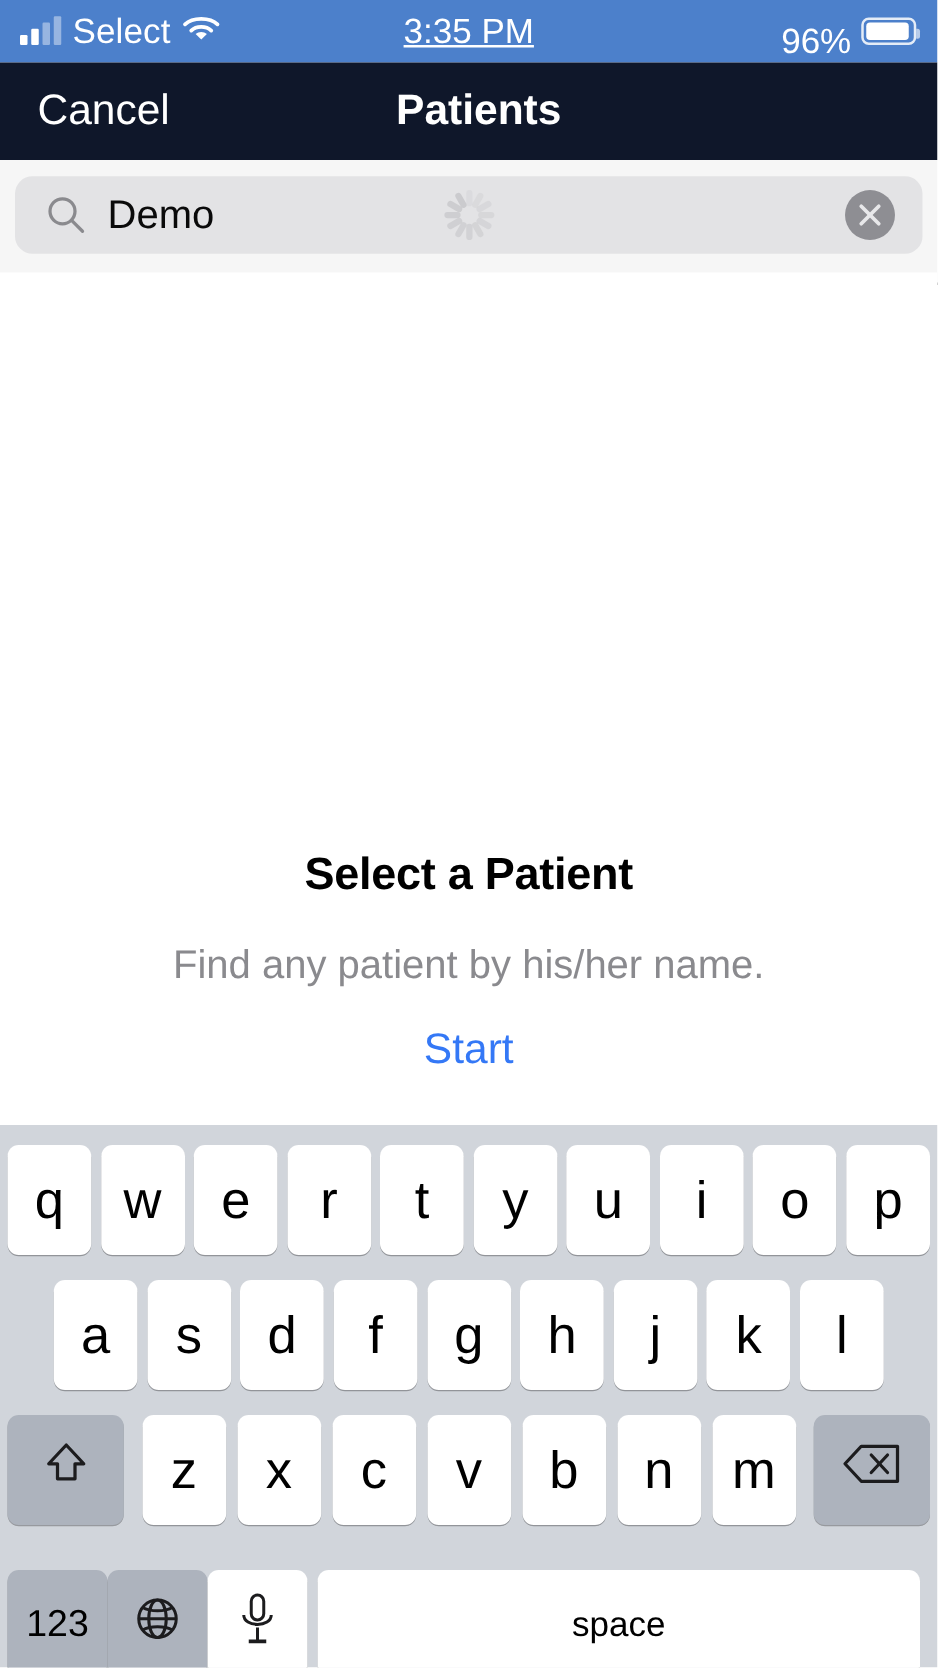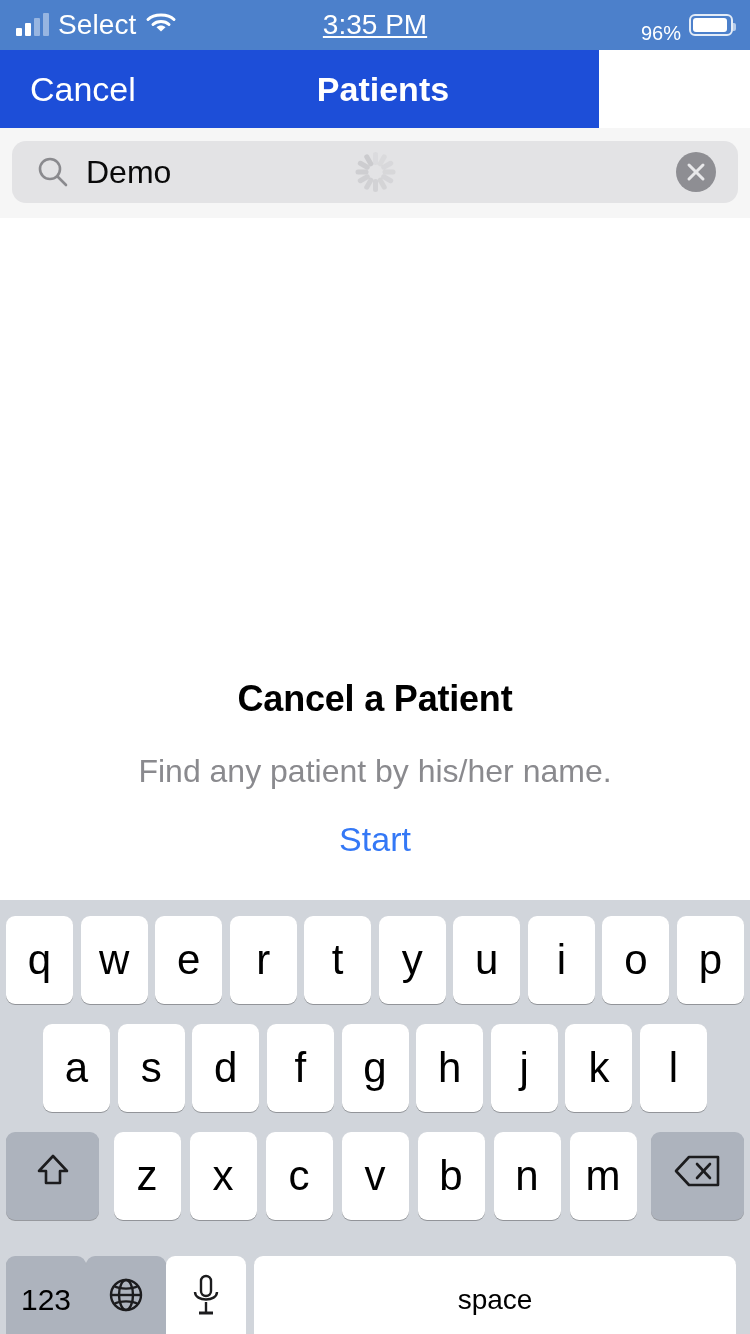--- a/index.html
+++ b/index.html
@@ -15,37 +15,37 @@
   .statusbar {
     position:absolute; top:0; left:0; width:750px; height:50px;
     background:#4c80cb; color:#fff;
     display:flex; align-items:center;
   }
   .sb-left  { position:absolute; left:16px; top:0; height:50px; display:flex; align-items:center; gap:9px; }
   .sb-center{ position:absolute; left:0; top:0; width:750px; height:50px; display:flex; align-items:center; justify-content:center;text-decoration:underline; }
   .sb-right { position:absolute; right:17px; top:0; height:50px; display:flex; align-items:center; gap:8px; }
   .sb-text { font-size:28px; letter-spacing:0.1px; }
   .sb-time { font-size:28px; font-weight:400; }
-  .sb-pct  { font-size:20px;margin-top:16px; }
+  .sb-pct  { font-size:28px;margin-top:16px; }
 
   .bars { display:flex; align-items:flex-end; gap:3px; height:22px; }
   .bars i { display:block; width:6px; background:#fff; border-radius:1px; }
   .bars i.b1{ height:8px; }
   .bars i.b2{ height:13px; }
   .bars i.b3{ height:18px; opacity:.42; }
   .bars i.b4{ height:23px; opacity:.42; }
 
   .battery { position:relative; width:44px; height:22px; border:2px solid rgba(255,255,255,.85); border-radius:6px; }
   .battery .fill { position:absolute; left:2px; top:2px; bottom:2px; width:calc(96% - 4px); background:#fff; border-radius:3px; }
   .battery .cap { position:absolute; right:-5px; top:7px; width:3px; height:8px; background:rgba(255,255,255,.6); border-radius:0 2px 2px 0; }
 
   
   .navbar {
-    position:absolute; top:50px; left:0; width:599px; height:78px;
-    background:#1d4ed8; color:#fff;
+    position:absolute; top:50px; left:0; width:750px; height:78px;
+    background:#0f172a; color:#fff;
   }
   .nav-cancel {
     position:absolute; left:30px; top:50%; transform:translateY(-50%);
     font-size:34px; color:#fff; background:none; border:none;
     font-family:"Liberation Sans", sans-serif; cursor:pointer;
   }
   .nav-title {
     position:absolute; left:0; width:750px; top:50%; transform:translateY(-50%);
     text-align:center; font-size:34px; font-weight:bold; color:#fff;padding-left:16px;
   }
@@ -188,21 +188,21 @@
         <svg width="22" height="22" viewBox="0 0 22 22">
           <line x1="4" y1="4" x2="18" y2="18" stroke="#e8e8ea" stroke-width="3" stroke-linecap="round"></line>
           <line x1="18" y1="4" x2="4" y2="18" stroke="#e8e8ea" stroke-width="3" stroke-linecap="round"></line>
         </svg>
       </span>
     </div>
   </div>
 
   <div class="content">
     <div class="empty-state">
-      <div class="empty-title">Cancel a Patient</div>
+      <div class="empty-title">Select a Patient</div>
       <div class="empty-sub">Find any patient by his/her name.</div>
       <button class="start-link">Start</button>
     </div>
   </div>
 
   <div class="keyboard">
     <div class="krow r1" id="krow1">
         <div class="key letter">q</div>
         <div class="key letter">w</div>
         <div class="key letter">e</div>

